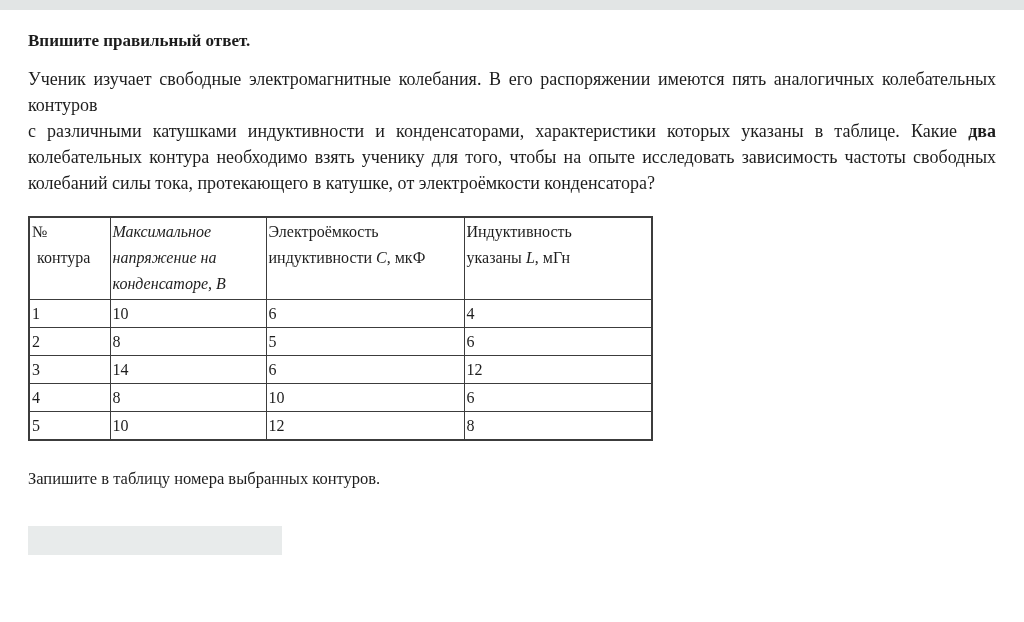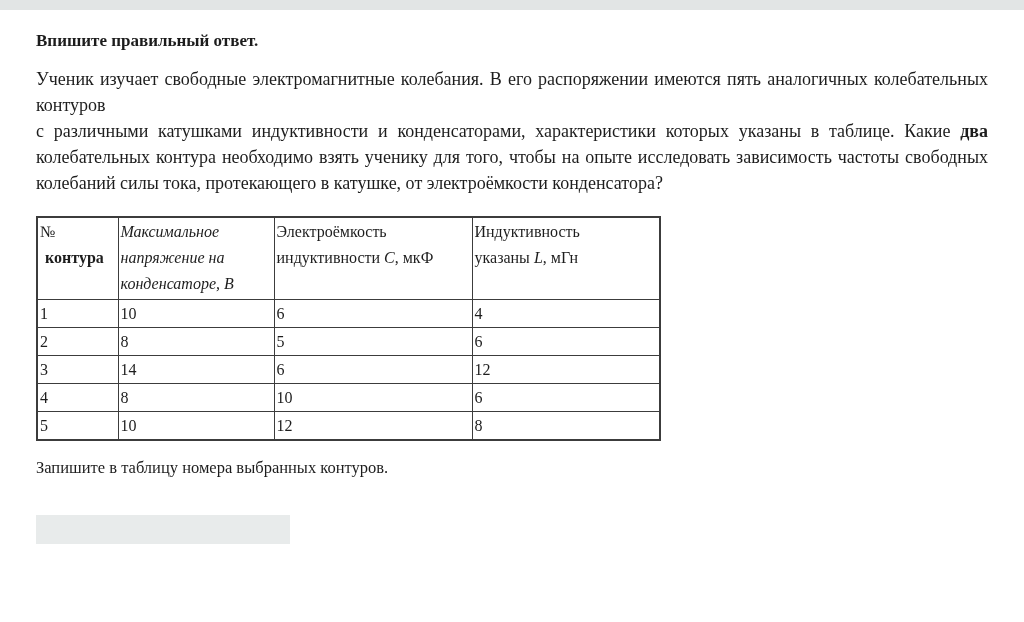--- a/index.html
+++ b/index.html
@@ -13,21 +13,21 @@
     width: 1024px;
     height: 622px;
     overflow: hidden;
   }
   .topbar {
     width: 100%;
     height: 10px;
     background: #e2e5e5;
   }
   .content {
-    padding: 0 36px;
+    padding: 0 28px;
   }
   .title {
     margin: 18px 0 0 0;
     font-size: 17px;
     font-weight: bold;
     line-height: 26px;
     color: #1c1c1c;
   }
   .problem {
     margin: 12px 0 0 0;
@@ -56,28 +56,27 @@
   table.contours th {
     line-height: 26px;
     height: 79px;
   }
   th.justify {
     text-align: justify;
     font-style: italic;
   }
   .indent {
     padding-left: 5px;
-    font-weight: bold;
   }
   table.contours td {
     height: 25px;
     line-height: 25px;
   }
   .instruction {
-    margin: 14px 0 0 0;
+    margin: 25px 0 0 0;
     font-size: 16.5px;
     line-height: 26px;
   }
   .answer-label {
     margin: 26px 0 0 0;
     font-size: 16.5px;
     line-height: 26px;
   }
   .answer-input {
     display: block;

